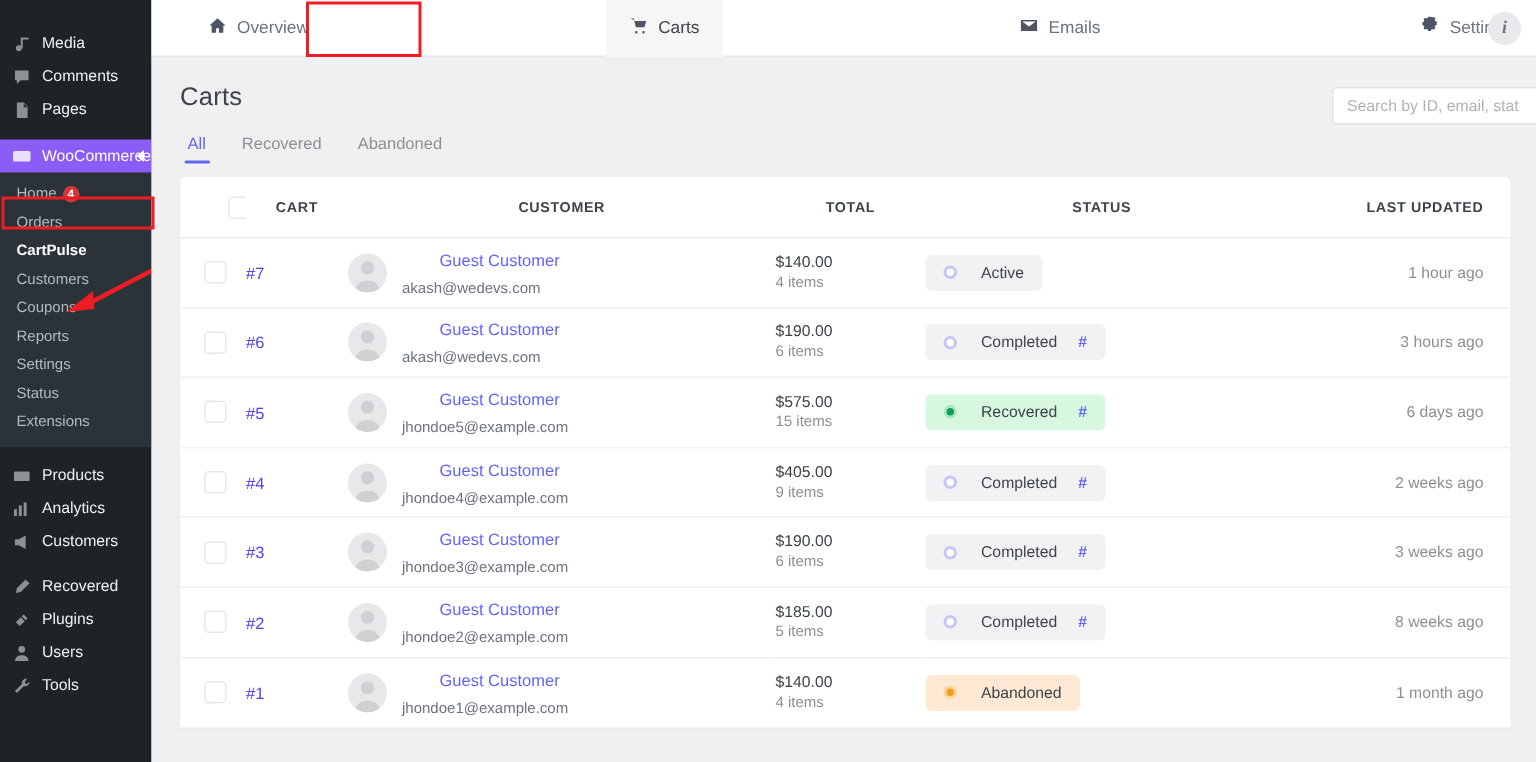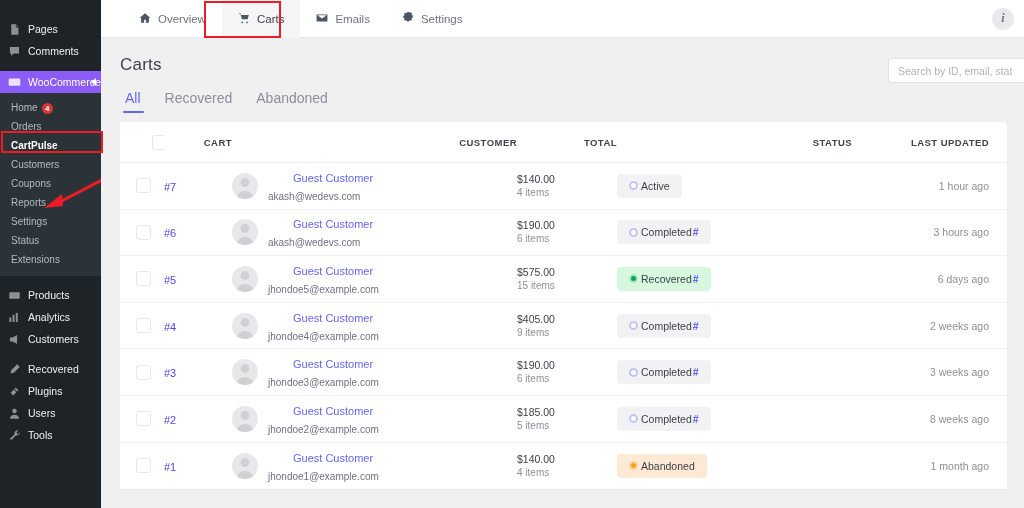--- a/index.html
+++ b/index.html
@@ -55,21 +55,21 @@
   
   .hl-box { position: absolute; border: 2px solid #ee1c25; pointer-events: none; }
   #hl-woo { left: 1px; top: 131px; width: 102px; height: 22px; }
   #hl-carts { left: 204px; top: 1px; width: 77px; height: 37px; }
 
   
   .main { flex: 1 1 auto; height: 508px; background: #f0f0f1; position: relative; overflow: hidden; }
 
   .topbar {
     height: 38px; background: #fff; border-bottom: 1px solid #e6e6e8;
-    display: flex; align-items: center; padding-left: 22px; position: relative;
+    display: flex; align-items: center; padding-left: 22px; position: relative; justify-content: space-between;
   }
   .nav-tab {
     display: flex; align-items: center; gap: 7px;
     height: 38px; padding: 0 16px; font-size: 11.5px; color: #6b7280;
   }
   .nav-tab svg { width: 12px; height: 12px; fill: #4b5563; }
   .nav-tab.selected { background: #f6f6f7; color: #3c434a; }
   .info-btn {
     position: absolute; right: 10px; top: 50%; transform: translateY(-50%);
     width: 22px; height: 22px; border-radius: 50%; background: #e9e9eb;
@@ -86,40 +86,40 @@
   .search-wrap { position: absolute; right: -14px; top: 58px; }
   .search-input {
     width: 150px; height: 25px; border: 1px solid #e3e3e5; background: #fff;
     border-radius: 3px; padding: 0 9px; font-size: 10.5px; color: #3c434a;
     font-family: "Liberation Sans", sans-serif; outline: none;
   }
   .search-input::placeholder { color: #b0b2b8; }
 
   .subtabs { display: flex; gap: 0; padding: 15px 19px 0 19px; }
   .subtab {
-    font-size: 14px; color: #8c8f94; padding: 0 12px 7px 12px;
+    font-size: 11px; color: #8c8f94; padding: 0 12px 7px 12px;
     position: relative;
   }
   .subtab:first-child { padding-left: 5px; }
   .subtab.active { color: #6366f1; }
   .subtab.active::after {
     content: ""; position: absolute; left: 3px; right: 9px; bottom: 0;
     height: 2px; background: #6366f1; border-radius: 2px;
   }
 
   
   .table-card {
     margin: 9px 17px 0 19px; background: #fff;
     border-radius: 4px 4px 0 0; overflow: hidden;
     box-shadow: 0 1px 2px rgba(0,0,0,.04);
   }
   table { width: 100%; border-collapse: collapse; table-layout: fixed; }
   thead th {
     font-size: 9.5px; font-weight: bold; color: #3c434a; letter-spacing: .45px;
-    text-align: right; padding: 13px 0 12px 0; border-bottom: 1px solid #edeef0;
+    text-align: center; padding: 13px 0 12px 0; border-bottom: 1px solid #edeef0;
     background: #fff;
   }
   .col-check { width: 44px; padding-left: 16px !important; }
   .col-cart  { width: 68px; }
   .col-cust  { width: 285px; }
   .col-total { width: 100px; }
   .col-status{ width: 235px; }
   .col-upd   { text-align: right !important; padding-right: 18px !important; }
 
   tbody td { padding: 0; border-bottom: 1px solid #f0f1f3; vertical-align: middle; height: 46.6px; }
@@ -140,21 +140,21 @@
     overflow: hidden;
   }
   .avatar svg { width: 26px; height: 26px; }
   .cust-name { font-size: 11px; color: #6366f1; font-weight: normal; line-height: 15px; margin-left: 25px; }
   .cust-mail { font-size: 10px; color: #6d7280; line-height: 14px; }
 
   .total-amt { font-size: 10.5px; color: #3c434a; line-height: 14px; }
   .total-items { font-size: 10px; color: #8c8f94; line-height: 14px; }
 
   .badge {
-    display: inline-flex; align-items: center; gap: 3px;
+    display: inline-flex; align-items: center; gap: 16px;
     height: 24px; padding: 0 12px; border-radius: 4px;
     font-size: 10.5px; color: #3c434a; white-space: nowrap;
   }
   .badge .dot { width: 9px; height: 9px; border-radius: 50%; flex: 0 0 9px; }
   .badge .hash { color: #6366f1; font-weight: bold; margin-left: -2px; }
   .badge.grey { background: #f2f2f4; }
   .badge.grey .dot { background: #fff; border: 2.5px solid #c3c6f5; }
   .badge.green { background: #d7f7df; }
   .badge.green .dot { background: #0f9d58; border: 2.5px solid #a8ecbb; }
   .badge.orange { background: #fde9d4; }
@@ -168,37 +168,46 @@
 <div class="screen">
 
   <div class="sidebar">
 
     <div class="sb-gap"></div>
 
 
     <div class="sb-gap"></div>
 
 
+    <div class="sb-item">
+      <span class="ico">
+          <svg viewBox="0 0 20 20">
+            <circle cx="7" cy="14" r="3"></circle>
+            <path d="M9 3h2v11H9zM11 3h6v2h-6z"></path>
+          </svg>
+        </span>
+      <span>Media</span>
+    </div>
+
+    <div class="sb-item">
+      <span class="ico">
+          <svg viewBox="0 0 20 20">
+            <path d="M3 3h14v10H9l-4 4v-4H3V3z"></path>
+          </svg>
+        </span>
+      <span>Comments</span>
+    </div>
 
     <div class="sb-item">
       <span class="ico">
           <svg viewBox="0 0 20 20">
             <path d="M5 2h7l4 4v12H5V2zm7 1v4h4"></path>
           </svg>
         </span>
       <span>Pages</span>
-    </div>
-
-    <div class="sb-item">
-      <span class="ico">
-          <svg viewBox="0 0 20 20">
-            <path d="M3 3h14v10H9l-4 4v-4H3V3z"></path>
-          </svg>
-        </span>
-      <span>Comments</span>
     </div>
 
     <div class="sb-gap"></div>
 
     <div class="sb-item current">
       <span class="ico">
           <svg viewBox="0 0 20 20">
             <rect x="1" y="4" width="18" height="11" rx="2"></rect>
           </svg>
         </span>

